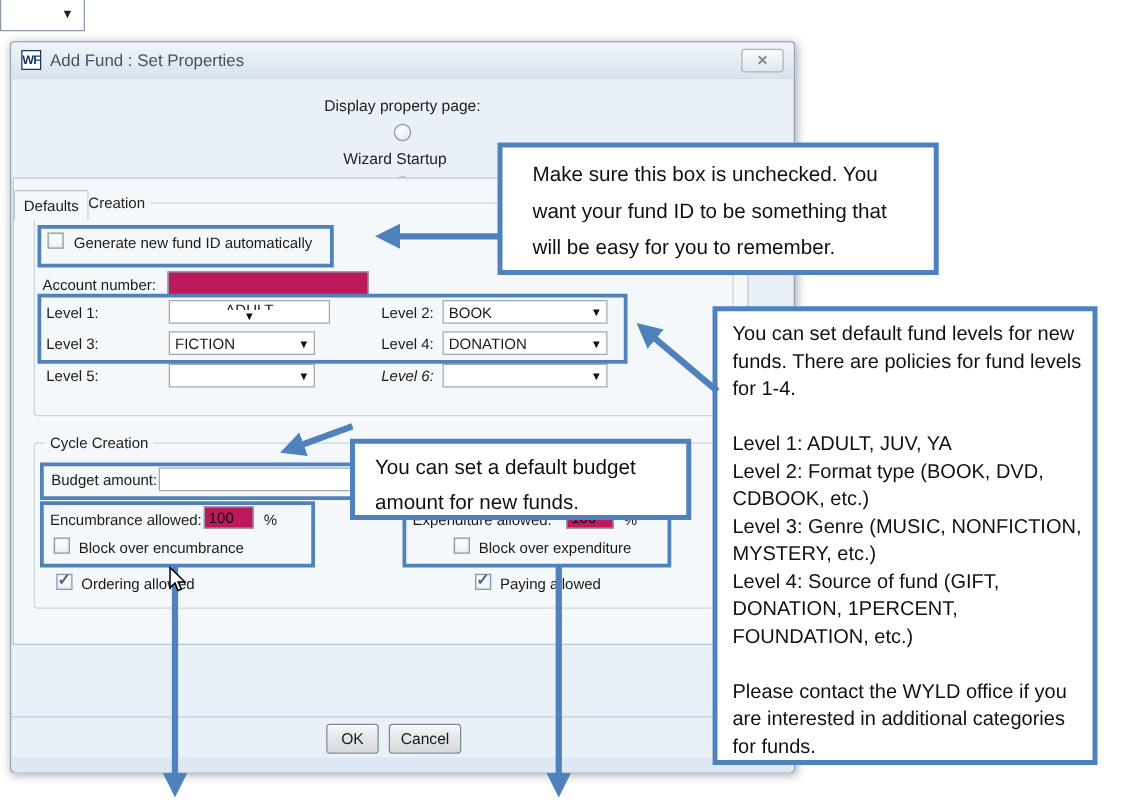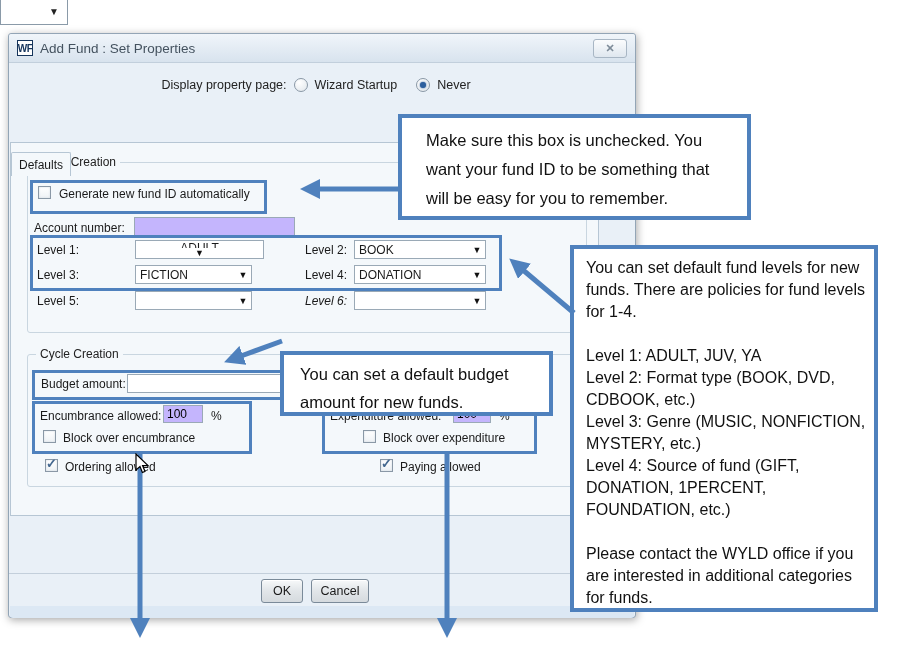--- a/index.html
+++ b/index.html
@@ -25,21 +25,21 @@
     border-radius:3px 3px 0 0;display:flex;align-items:center;padding:0 8px;}
   .wf-icon{width:16px;height:16px;background:#fff;border:1px solid #16355c;color:#16355c;
     font-size:10px;font-weight:bold;display:flex;align-items:center;justify-content:center;
     letter-spacing:-.5px;margin-right:7px;flex:0 0 auto;}
   .title-text{font-size:13.5px;color:#44525f;}
   .close-btn{margin-left:auto;width:34px;height:19px;border:1px solid #a8b6c4;border-radius:3px;
     background:linear-gradient(#fbfcfd,#dfe7ef);color:#7e8c99;font-weight:bold;font-size:11px;
     display:flex;align-items:center;justify-content:center;cursor:default;}
 
   .display-row{position:absolute;left:0;top:44px;width:100%;display:flex;justify-content:center;
-    align-items:center;gap:7px;font-size:12.5px;color:#222;}
+    align-items:center;gap:7px;font-size:12.5px;color:#222;flex-direction:column;}
   .radio{width:14px;height:14px;border:1px solid #8a98a6;border-radius:50%;
     background:radial-gradient(circle at 35% 30%,#fff,#dfe5ea);position:relative;flex:0 0 auto;}
   .radio.checked::after{content:"";position:absolute;left:3px;top:3px;width:6px;height:6px;
     border-radius:50%;background:#2d5f9e;box-shadow:0 0 2px #2d5f9e;}
   .radio-label{margin-right:12px;}
 
   .tab{position:absolute;left:2px;top:86px;width:60px;height:24px;background:var(--panel-bg);
     border:1px solid #b6c6d4;border-bottom:none;border-radius:2px 2px 0 0;z-index:3;
     font-size:12px;display:flex;align-items:center;justify-content:center;margin-top:32px;}
   .tab-panel{position:absolute;left:1px;top:108px;width:589px;height:374px;
@@ -55,21 +55,21 @@
   .ab-generate{left:19px;top:37px;width:237px;height:34px;}
   .ab-levels{left:19px;top:92px;width:472px;height:56px;}
   .ab-budget{left:21px;top:227px;width:337px;height:30px;}
   .ab-encumb{left:21px;top:258px;width:220px;height:53px;}
   .ab-expend{left:311px;top:258px;width:215px;height:53px;}
 
   .lbl{position:absolute;font-size:12px;color:#1a1a1a;white-space:nowrap;}
   .checkbox{position:absolute;width:13px;height:13px;border:1px solid #8a98a6;
     background:linear-gradient(#fff,#eef2f5);box-shadow:inset 0 0 2px #cfd8df;}
   .checkbox .chk{position:absolute;left:0px;top:-4px;font-size:13px;font-weight:bold;color:#44688f;}
-  .text-input{position:absolute;height:20px;border:1px solid #9aa9b6;background:#c4b5fd;
+  .text-input{position:absolute;height:20px;border:1px solid #9aa9b6;background:#be185d;
     font-family:"Liberation Sans",sans-serif;font-size:12px;padding:0 3px;}
   .combo{position:absolute;height:19px;border:1px solid #9aa9b6;background:#fff;
     display:flex;align-items:center;font-size:12px;}
   .combo .val{flex:1;padding:0 4px;white-space:nowrap;overflow:hidden;}
   .combo .dd{width:16px;text-align:center;font-size:9px;color:#111;flex:0 0 auto;}
 
   .btn-sep{position:absolute;left:0;top:539px;width:100%;height:1px;background:#c3cfdb;}
   .button{position:absolute;top:545px;height:24px;border:1px solid #7a8a99;border-radius:3px;
     background:linear-gradient(#f7f9fa,#e3e7ea 45%,#d5dade);font-size:12.5px;
     display:flex;align-items:center;justify-content:center;box-shadow:inset 0 1px 0 #fff;}

